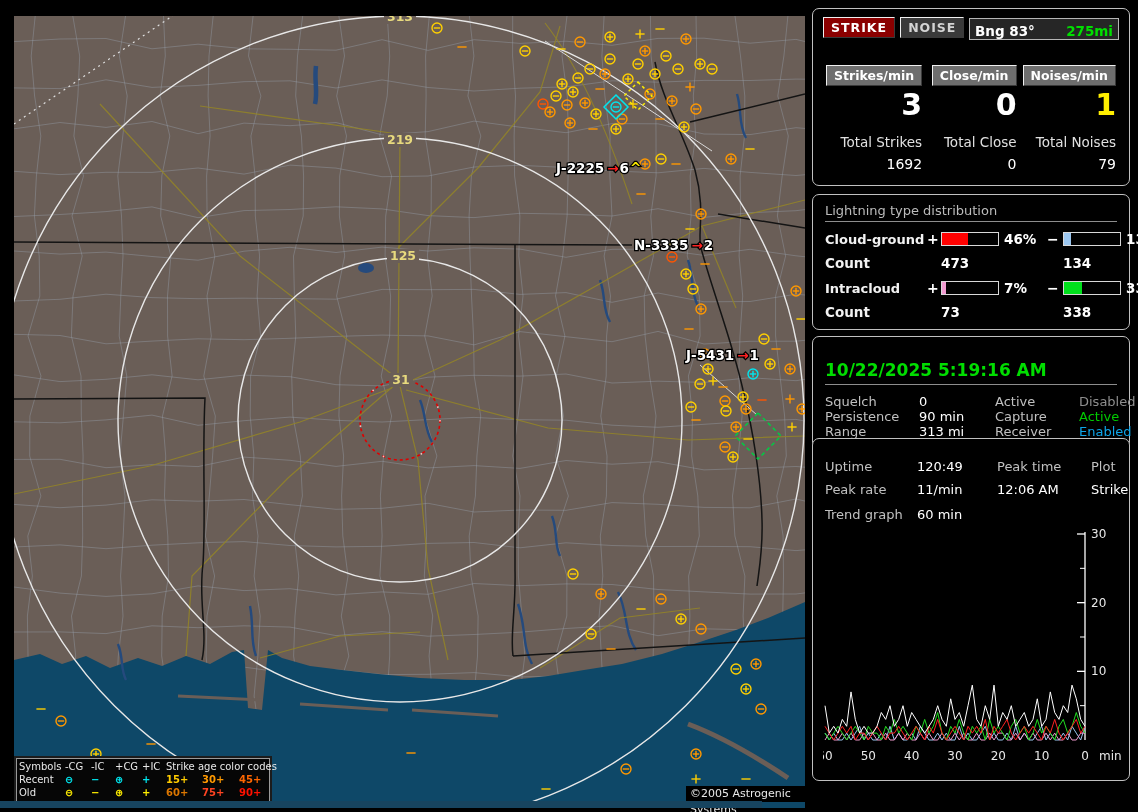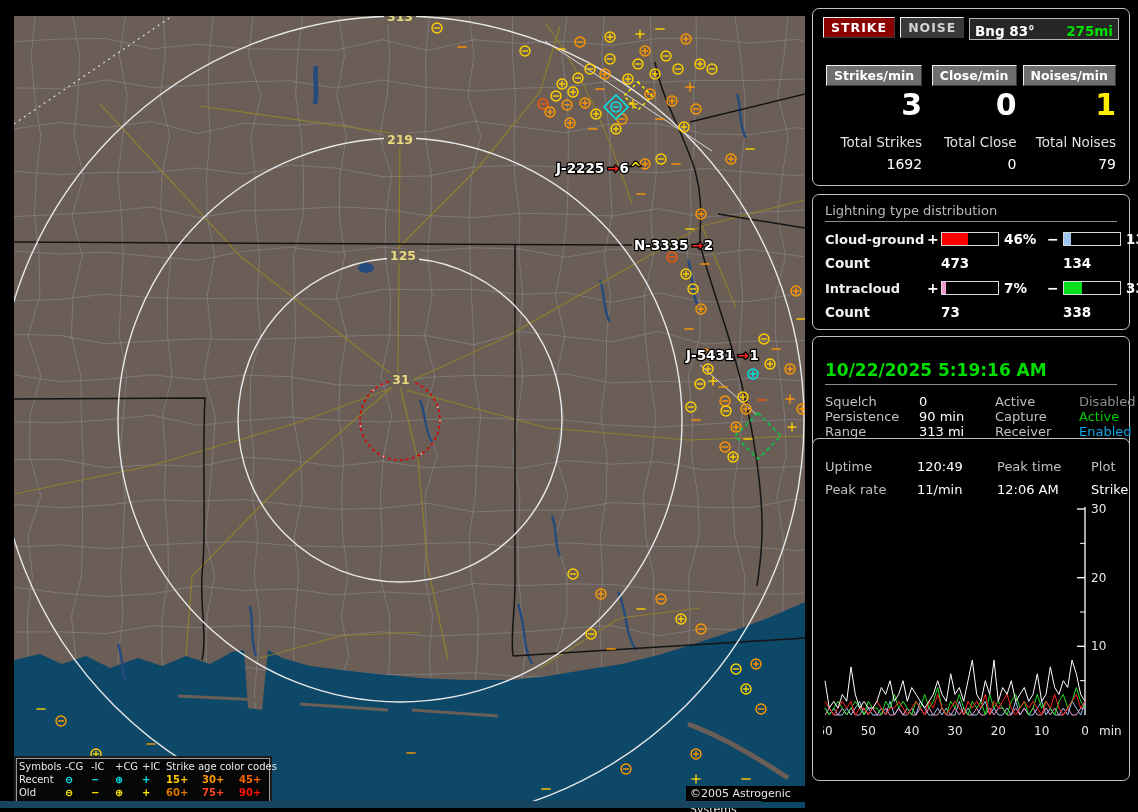--- a/index.html
+++ b/index.html
@@ -751,20 +751,24 @@
       <span class="lbl">Uptime</span>
       <span class="val">120:49</span>
       <span class="lbl">Peak time</span>
       <span class="lbl">Plot</span>
 
       <span class="lbl">Peak rate</span>
       <span class="val">11/min</span>
       <span class="val">12:06 AM</span>
       <span class="val">Strike</span>
     </div>
+    <div id="trend-row">
+      <span class="lbl">Trend graph</span>
+      <span class="val">60 min</span>
+    </div>
     <svg id="trend-chart" width="300" height="248" viewBox="0 0 300 248">
         <line x1="262" y1="6" x2="262" y2="214" stroke="#fff" stroke-width="1.3"></line>
         <line x1="254" y1="145.33333333333334" x2="262" y2="145.33333333333334" stroke="#fff" stroke-width="1.3"></line>
         <text x="268" y="149.33333333333334" fill="#e8e8e8" font-size="12">10</text>
         <line x1="254" y1="76.66666666666669" x2="262" y2="76.66666666666669" stroke="#fff" stroke-width="1.3"></line>
         <text x="268" y="80.66666666666669" fill="#e8e8e8" font-size="12">20</text>
         <line x1="254" y1="8" x2="262" y2="8" stroke="#fff" stroke-width="1.3"></line>
         <text x="268" y="12" fill="#e8e8e8" font-size="12">30</text>
         <line x1="257" y1="179.66666666666669" x2="262" y2="179.66666666666669" stroke="#fff" stroke-width="1"></line>
         <line x1="257" y1="111" x2="262" y2="111" stroke="#fff" stroke-width="1"></line>

